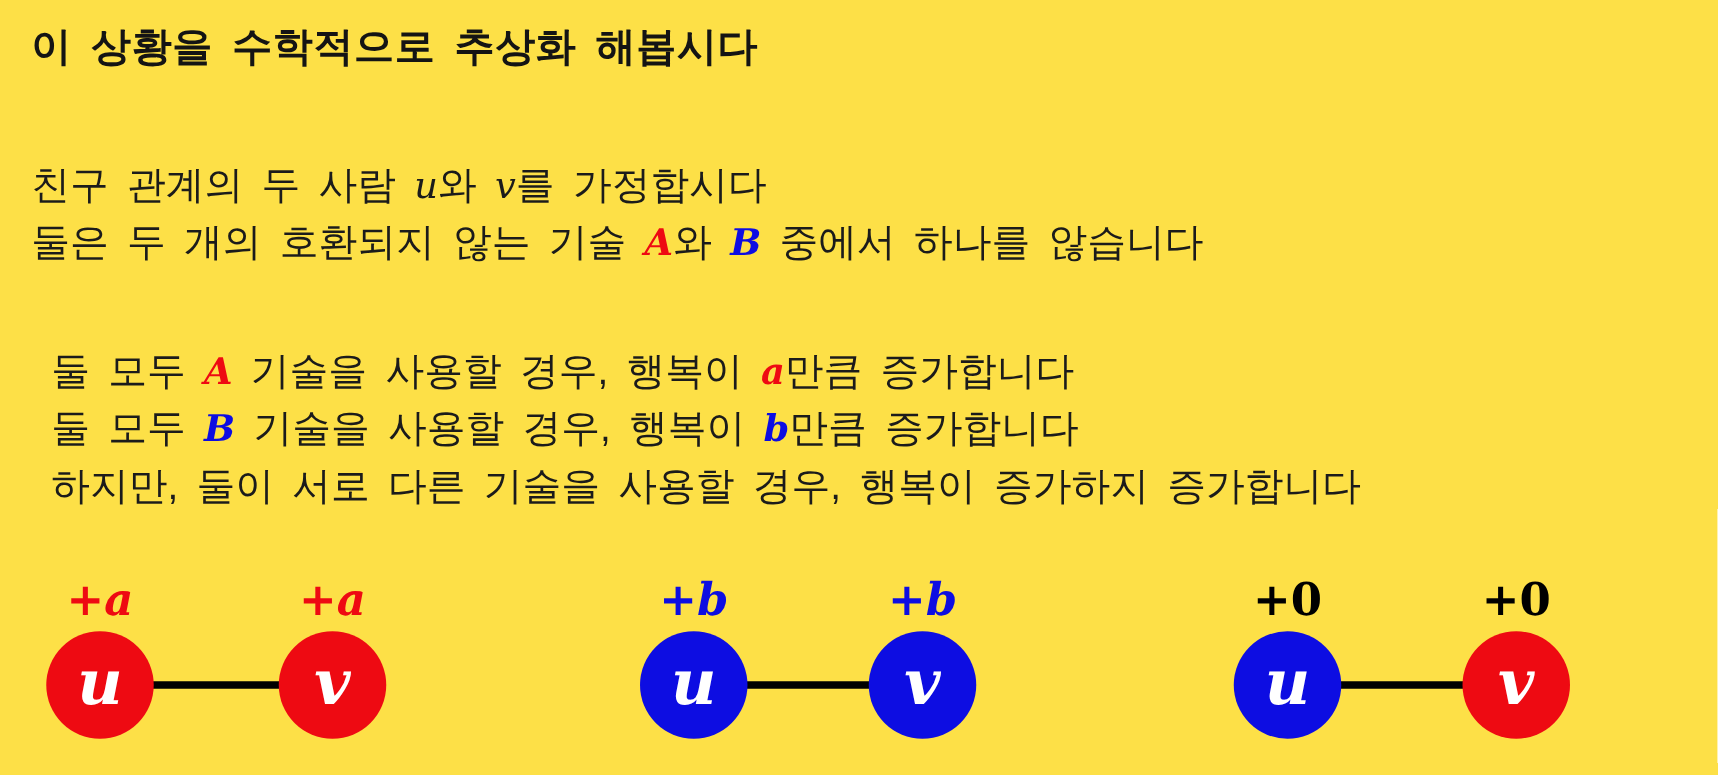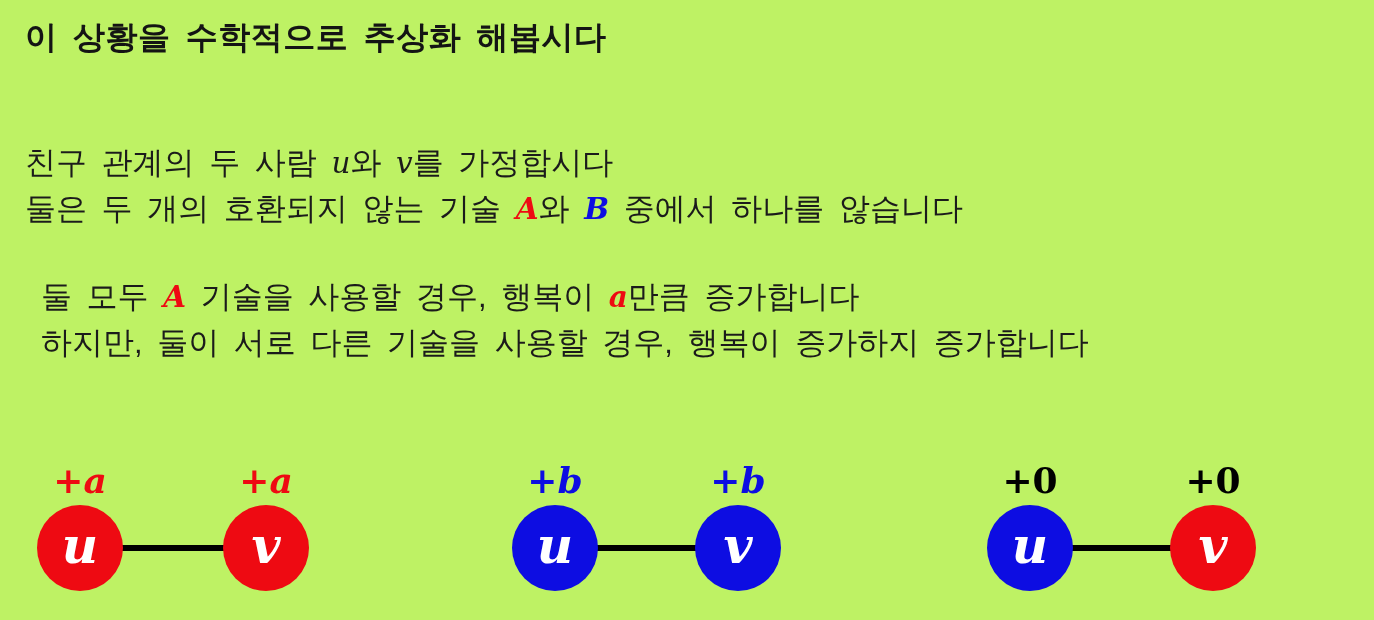--- a/index.html
+++ b/index.html
@@ -1,36 +1,36 @@
 <!DOCTYPE html>
 <html><head>
 <meta charset="utf-8">
 <style>
   * { margin:0; padding:0; box-sizing:border-box; }
   html,body { background:#ffffff; }
   .page {
     position:relative;
     width:1374px; height:620px;
-    background:#bef264;
+    background:#fde047;
     overflow:hidden;
     font-family:"Liberation Sans","DejaVu Sans",sans-serif;
     color:#1b1b1b;
   }
   .title {
     position:absolute; left:25px; top:16px;
     font-size:32px; font-weight:700; color:#141414;
     letter-spacing:0.5px; word-spacing:6px;
     white-space:nowrap;
   }
   .para {
     position:absolute; left:25px;
     font-size:31px; line-height:46px;
     word-spacing:6px; white-space:nowrap;
   }
-  .para-intro { top:140px; }
+  .para-intro { top:125px; }
   .para-rules { top:274px;margin-left:16px; }
   
   .mv {
     font-family:"DejaVu Serif","Liberation Serif",serif;
     font-style:italic; font-size:0.95em;
   }
   .mvb {
     font-family:"DejaVu Serif","Liberation Serif",serif;
     font-style:italic; font-weight:700; font-size:0.95em;
   }
@@ -64,20 +64,21 @@
 
   <div class="title">이 상황을 수학적으로 추상화 해봅시다</div>
 
   <div class="para para-intro">
     <div><span>친구 관계의 두 사람 </span><span class="mv">u</span><span>와 </span><span class="mv">v</span><span>를 가정합시다</span></div>
     <div><span>둘은 두 개의 호환되지 않는 기술 </span><span class="mvb" style="color: rgb(238, 10, 18);">A</span><span>와 </span><span class="mvb" style="color: rgb(13, 13, 226);">B</span><span> 중에서 하나를 않습니다</span></div>
   </div>
 
   <div class="para para-rules">
     <div><span>둘 모두 </span><span class="mvb" style="color: rgb(238, 10, 18);">A</span><span> 기술을 사용할 경우, 행복이 </span><span class="mvb" style="color: rgb(238, 10, 18);">a</span><span>만큼 증가합니다</span></div>
+    <div><span>둘 모두 </span><span class="mvb" style="color: rgb(13, 13, 226);">B</span><span> 기술을 사용할 경우, 행복이 </span><span class="mvb" style="color: rgb(13, 13, 226);">b</span><span>만큼 증가합니다</span></div>
     <div>하지만, 둘이 서로 다른 기술을 사용할 경우, 행복이 증가하지 증가합니다</div>
   </div>
 
   <div>
     <div class="edge" style="left: 80px; width: 186px; background: rgb(0, 0, 0);"></div>
     <div class="gain" style="left: 20px; color: rgb(238, 10, 18);"><span>+</span><span class="it">a</span></div>
     <div class="gain" style="left: 206px; color: rgb(238, 10, 18);"><span>+</span><span class="it">a</span></div>
     <div class="node" style="left: 37px; background: rgb(238, 10, 18);">u</div>
     <div class="node" style="left: 223px; background: rgb(238, 10, 18);">v</div>
   </div>

